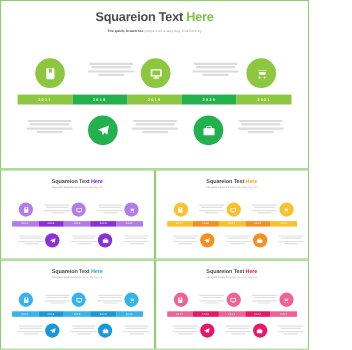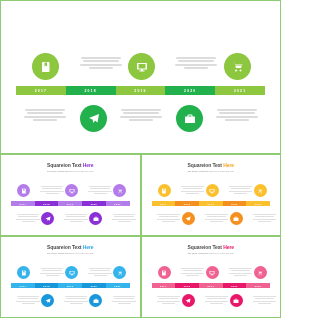--- a/index.html
+++ b/index.html
@@ -91,20 +91,24 @@
   .mtb-bot { top: 59px; }
 </style>
 </head>
 <body>
 
 <div class="page">
 
   <div class="hero">
     <div class="slide-inner">
 
+      <div class="title-wrap">
+        <div class="title"><span>Squareion Text </span><span class="accent">Here</span></div>
+        <div class="subtitle"><b>The quick, brown fox </b><span>jumps over a lazy dog. DJs flock by</span></div>
+      </div>
 
       <div class="bar">
         <div class="seg" style="background:#8DC63F">
             <span>2017</span>
           </div>
         <div class="seg" style="background:#22B14C">
             <span>2018</span>
           </div>
         <div class="seg" style="background:#8DC63F">
             <span>2019</span>

